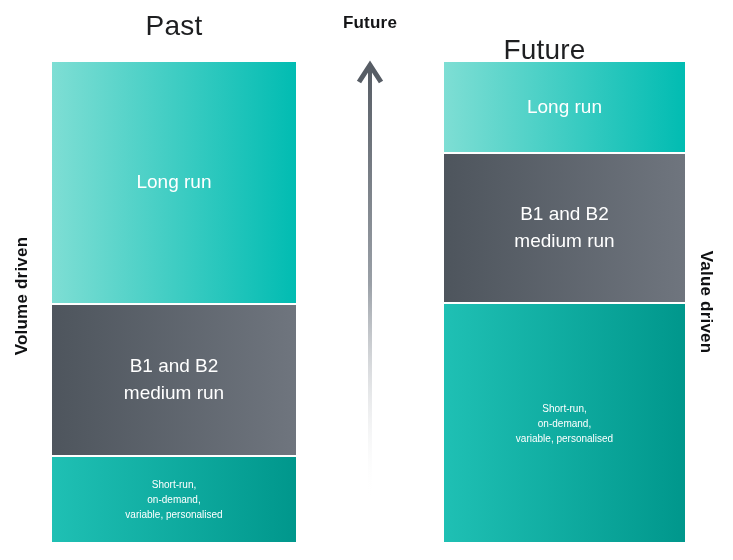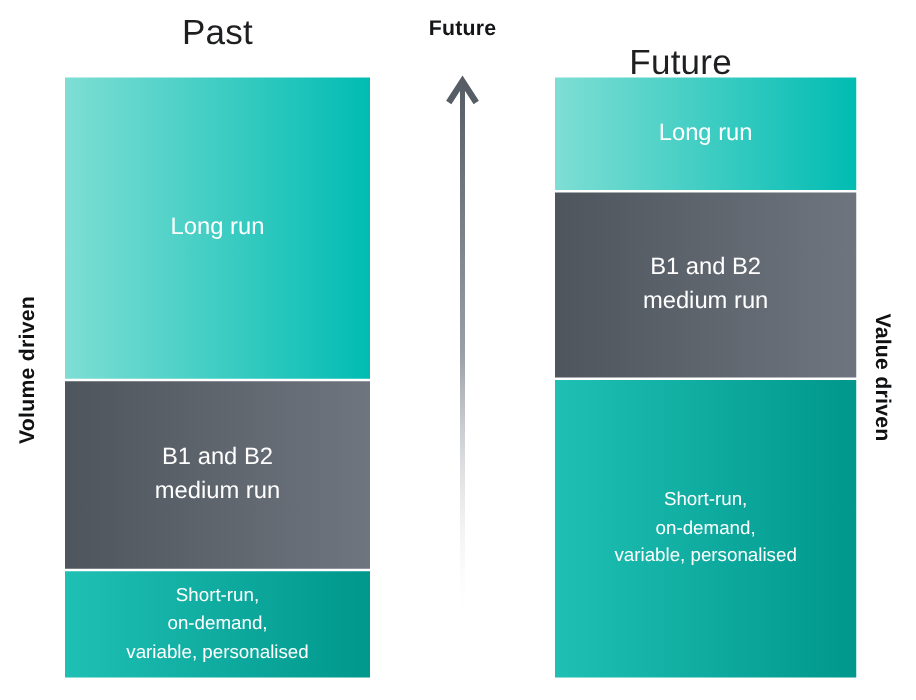--- a/index.html
+++ b/index.html
@@ -62,21 +62,21 @@
     justify-content: center;
     color: #ffffff;
     text-align: center;
     flex: 0 0 auto;
   }
   .segment.teal      { background: linear-gradient(90deg, #7EDED4 0%, #01BCB2 100%); }
   .segment.gray      { background: linear-gradient(90deg, #4E555D 0%, #6F757E 100%); text-align: center; }
   .segment.teal_dark { background: linear-gradient(90deg, #1FC0B4 0%, #00978C 100%); }
 
   .label-lg { font-size: 19px; line-height: 1.4; font-weight: 400; }
-  .label-sm { font-size: 15px; line-height: 1.5; font-weight: 400; align-items: center; }
+  .label-sm { font-size: 10px; line-height: 1.5; font-weight: 400; align-items: center; }
   .seg-line { display: block; }
 
   
   .v-label {
     position: absolute;
     width: 180px;
     text-align: center;
     font-size: 17px;
     font-weight: 700;
     color: #101113;

